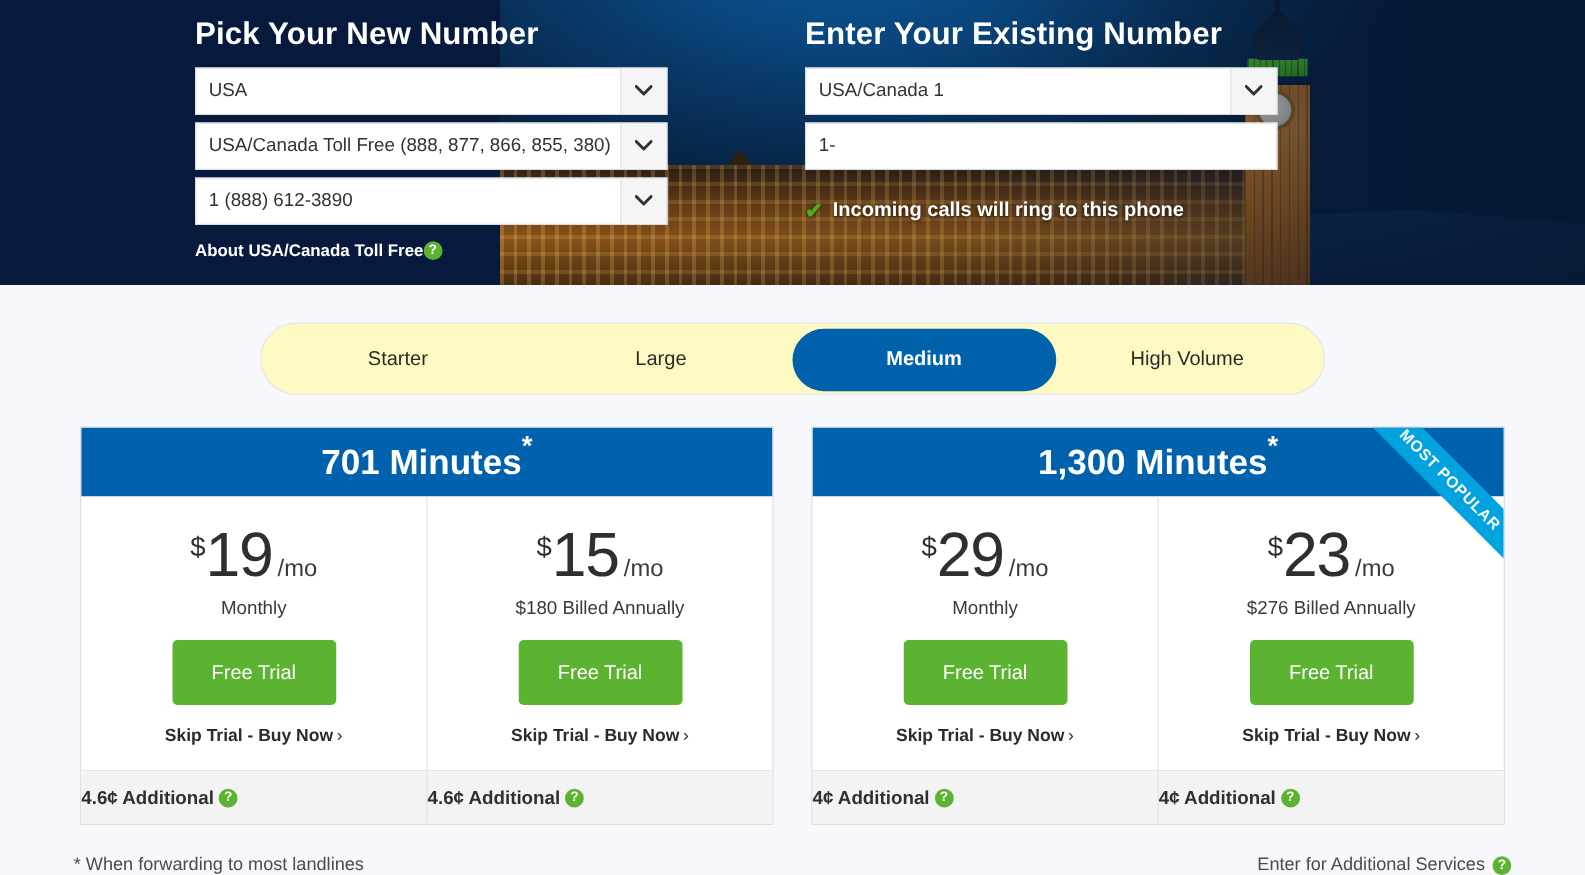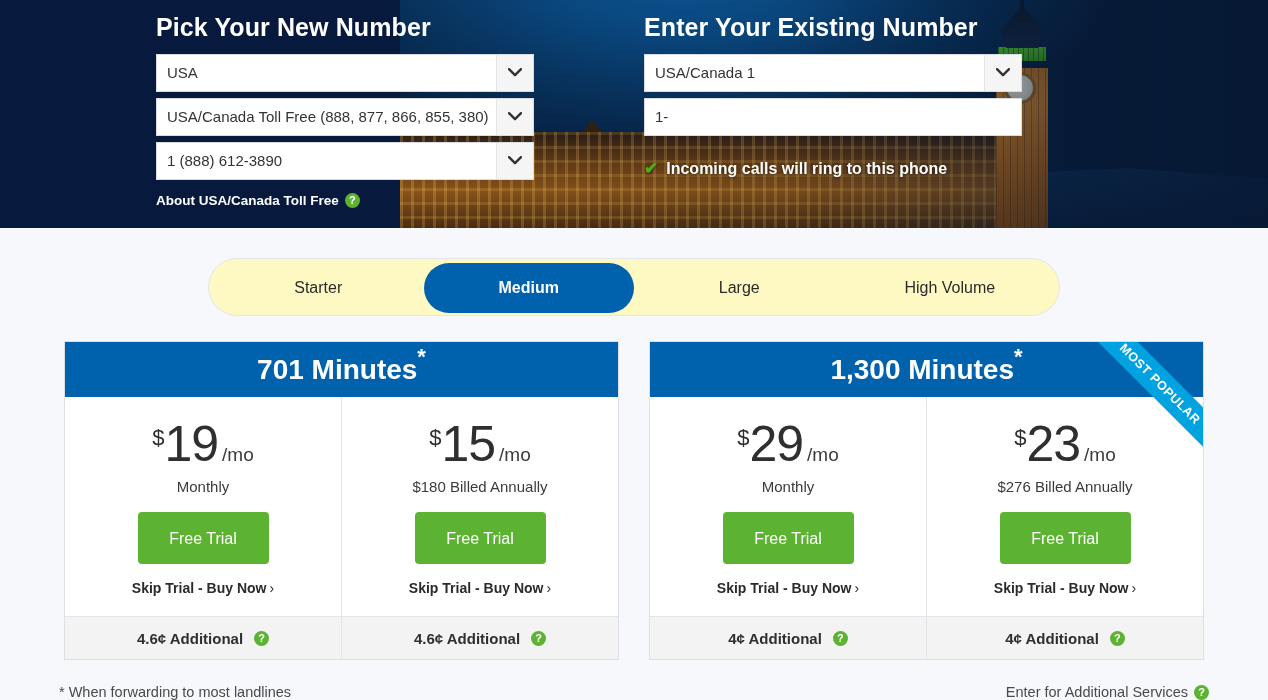--- a/index.html
+++ b/index.html
@@ -181,21 +181,21 @@
   .field-arrow svg { display: block; }
   .field.plain .field-text { color: #333; }
 
   .about-link {
     margin-top: 7px;
     font-size: 13.5px;
     font-weight: bold;
     color: #ffffff;
     display: inline-flex;
     align-items: center;
-    gap: 6px;
+    gap: 0;
     cursor: pointer;
   }
 
   .incoming {
     margin-top: 24px;
     display: flex;
     align-items: center;
     gap: 8px;
     font-size: 16px;
     font-weight: 600;
@@ -353,22 +353,22 @@
   }
   .skip .chev { font-weight: normal; margin-left: 3px; }
 
   .addl-row { display: flex; border-top: 1px solid #e1e4e8; }
   .addl {
     flex: 1;
     height: 42px;
     background: #f3f3f3;
     display: flex;
     align-items: center;
-    justify-content: center;
-    gap: 11px;
+    justify-content: flex-start;
+    gap: 4px;
     font-size: 15px;
     font-weight: bold;
     color: #2f2f2f;
   }
   .addl + .addl { border-left: 1px solid #e1e4e8; }
 
   
   .foot {
     margin: 24px auto 0;
     width: 1150px;
@@ -455,22 +455,22 @@
         <span class="check">✔</span>
         <span>Incoming calls will ring to this phone</span>
       </div>
     </div>
 
   </div>
 </div>
 
 <div class="tabs-wrap">
   <div class="tab">Starter</div>
+  <div class="tab">Large</div>
   <div class="tab active">Medium</div>
-  <div class="tab">Large</div>
   <div class="tab">High Volume</div>
 </div>
 
 <div class="cards">
 
   <div class="card">
     <div class="card-head">
       <span>701 Minutes</span>
         <sup>*</sup>
     </div>

